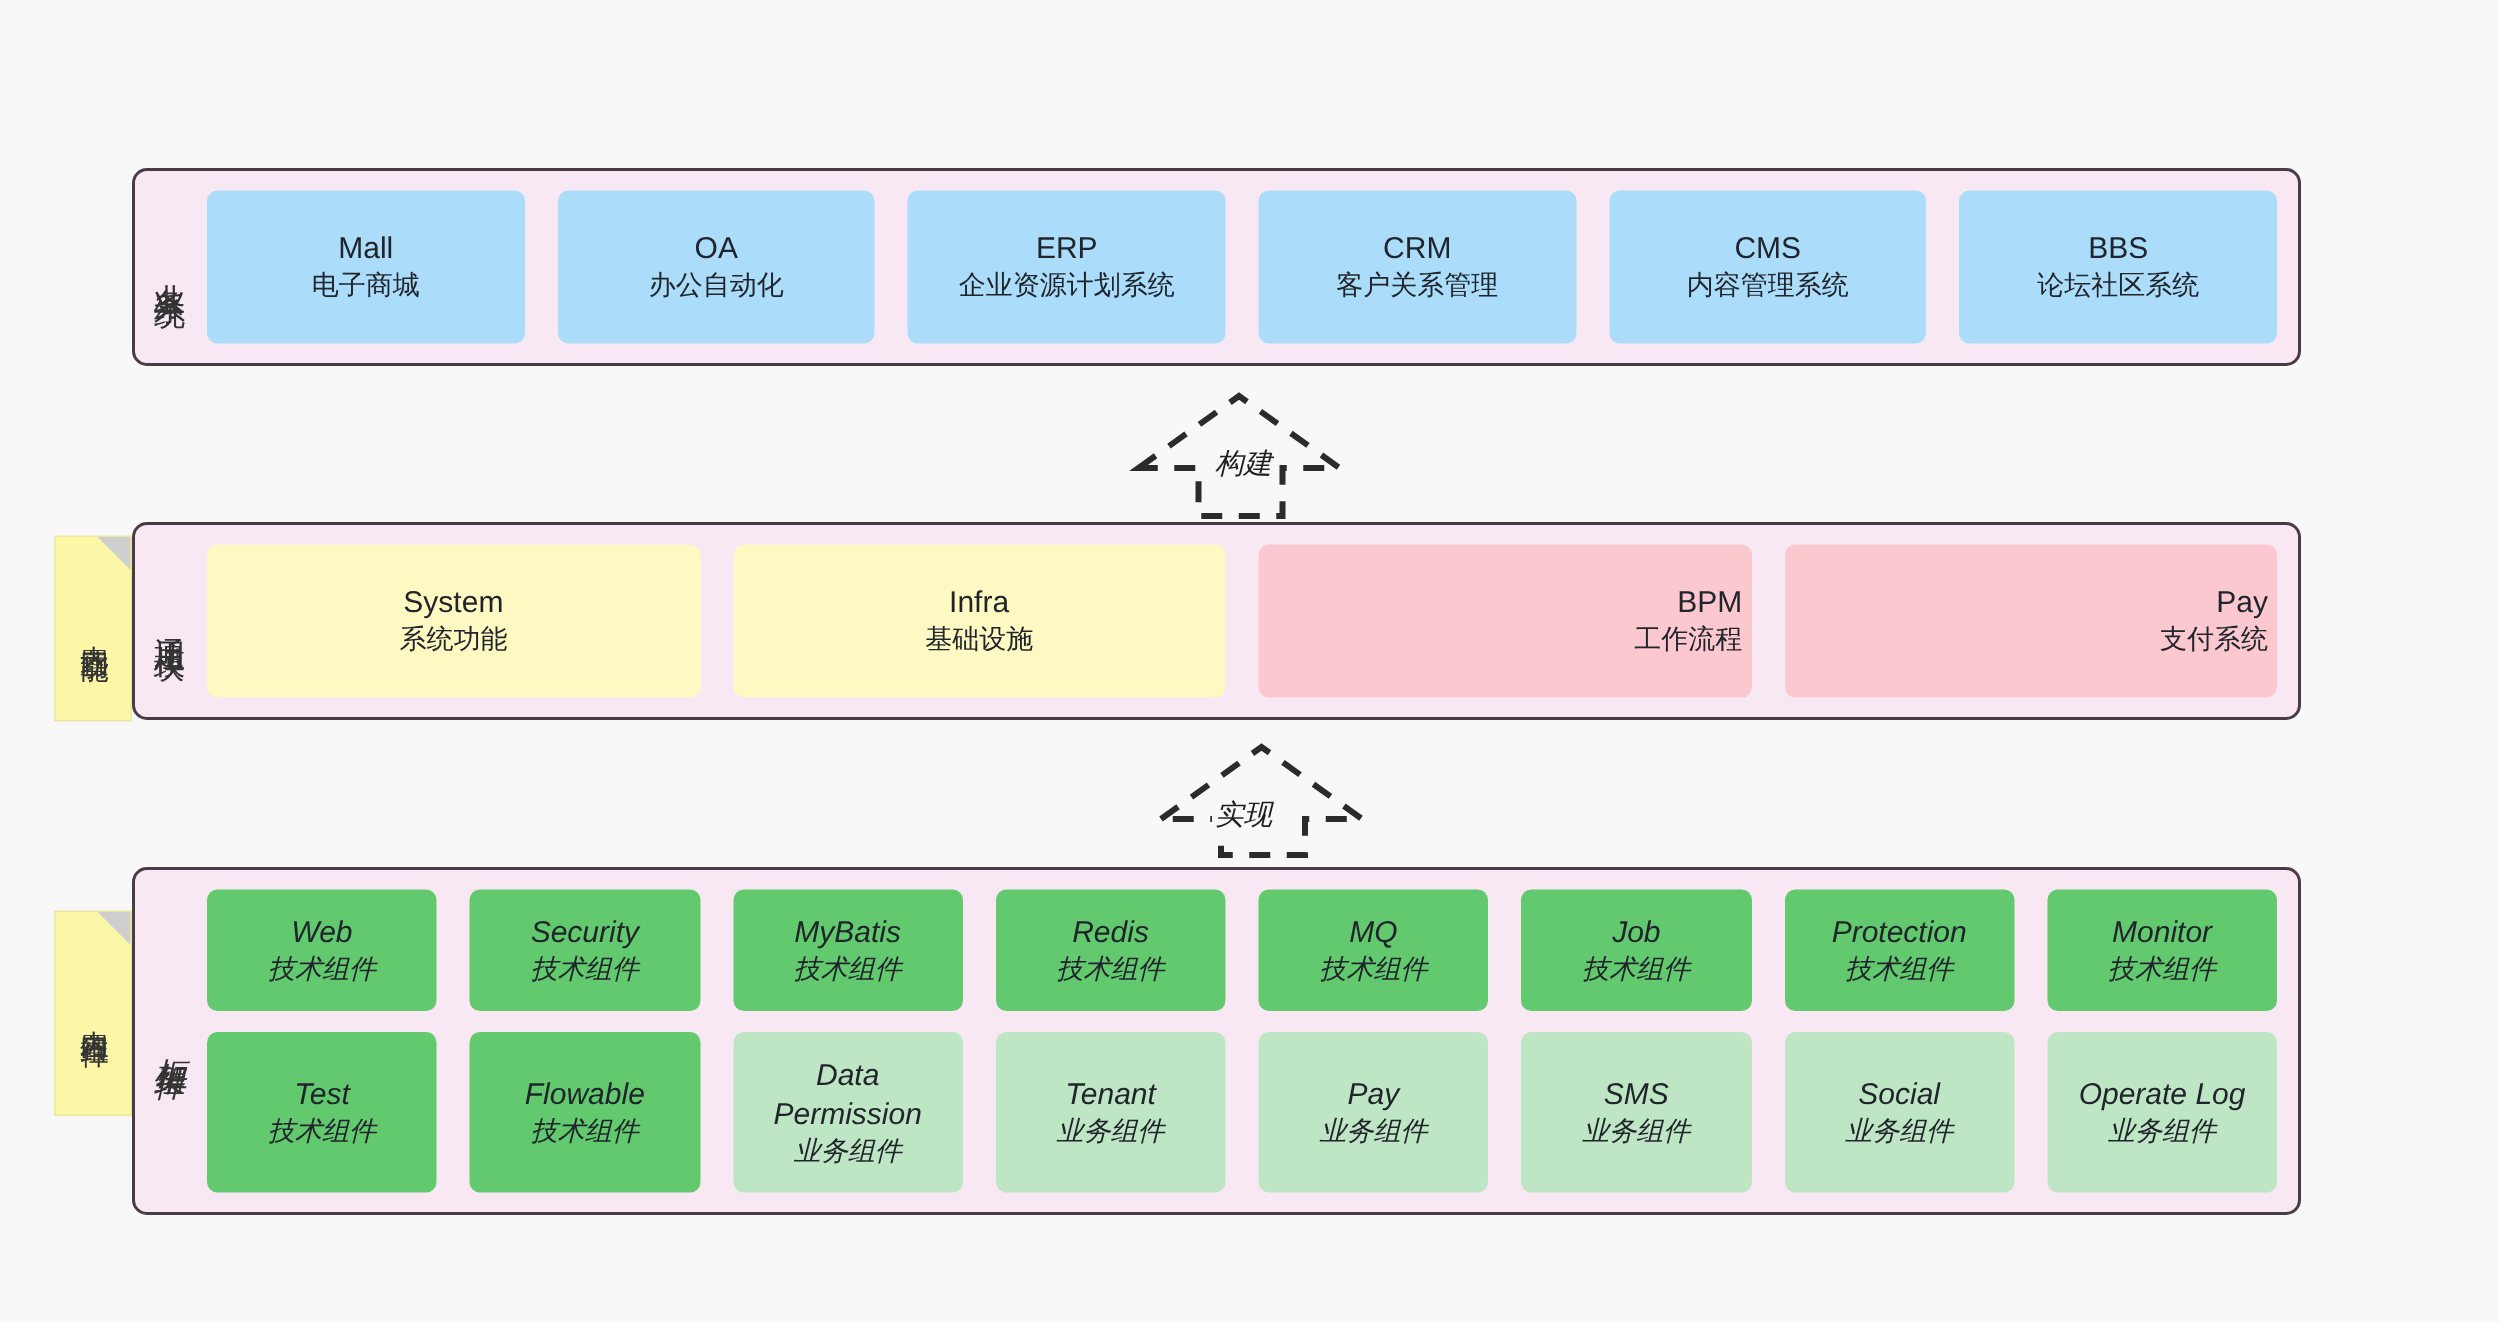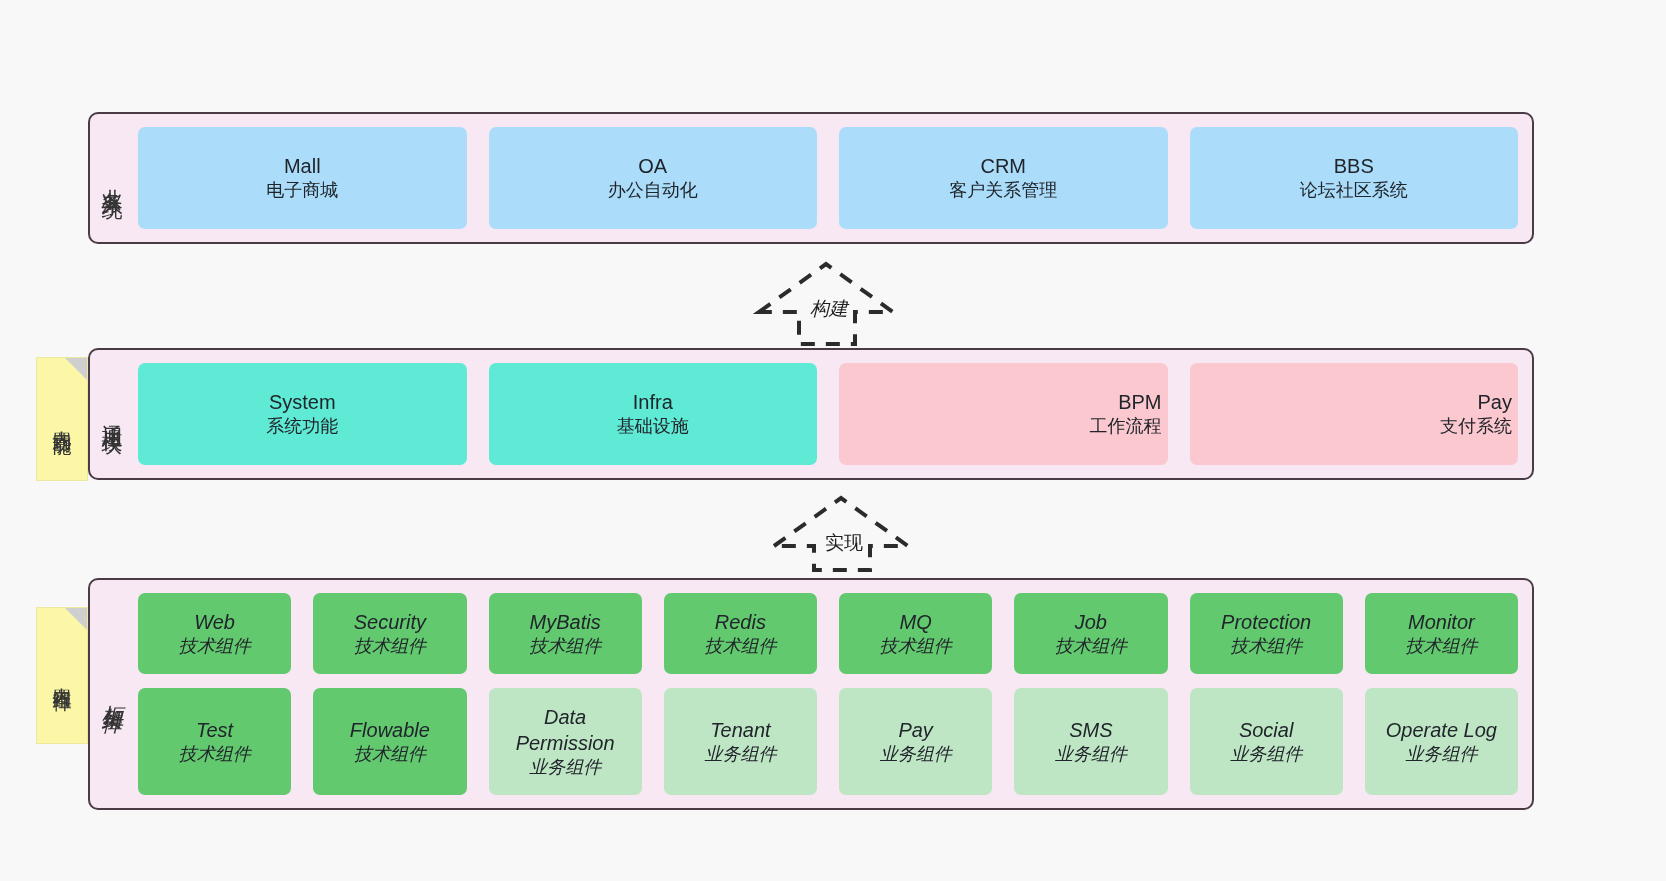--- a/index.html
+++ b/index.html
@@ -60,21 +60,21 @@
     text-align:center;
     line-height:1.30;
     box-sizing:border-box;
     padding:4px 6px;
   }
   .node .t1{font-size:20px;color:#20252b;}
   .node .t2{font-size:18px;color:#20252b;}
 
   
   .c-blue       {background:#abddfb;}
-  .c-red        {background:#5eead4;}
+  .c-red        {background:#fef9c3;}
   .c-pink       {background:#fbc8cf;align-items:flex-end;}
   .c-green      {background:#63c96f;}
   .c-lightgreen {background:#bfe6c4;}
 
   
   .note{
     position:absolute;
     background:#fbf7a6;
     box-sizing:border-box;
     display:flex;
@@ -118,22 +118,30 @@
       <div class="row">
         <div class="node c-blue">
           <span class="t1">Mall</span>
           <span class="t2">电子商城</span>
         </div>
         <div class="node c-blue">
           <span class="t1">OA</span>
           <span class="t2">办公自动化</span>
         </div>
         <div class="node c-blue">
+          <span class="t1">ERP</span>
+          <span class="t2">企业资源计划系统</span>
+        </div>
+        <div class="node c-blue">
           <span class="t1">CRM</span>
           <span class="t2">客户关系管理</span>
+        </div>
+        <div class="node c-blue">
+          <span class="t1">CMS</span>
+          <span class="t2">内容管理系统</span>
         </div>
         <div class="node c-blue">
           <span class="t1">BBS</span>
           <span class="t2">论坛社区系统</span>
         </div>
       </div>
     </div>
   </div>
 
   <div class="arrow" style="left:755px;top:258px;width:146px;height:88px;font-style:italic;">
@@ -169,21 +177,21 @@
           <span class="t2">支付系统</span>
         </div>
       </div>
     </div>
   </div>
 
   <div class="arrow" style="left:770px;top:492px;width:146px;height:80px;">
     <svg width="146" height="80" viewBox="0 0 146 80">
       <path d="M 4 54 L 71 6 L 138 54 L 100 54 L 100 78 L 44 78 L 44 54 Z" fill="none" stroke="#2b2b2b" stroke-width="4" stroke-dasharray="14,11" stroke-linejoin="miter" stroke-linecap="butt"></path>
     </svg>
-    <span class="arrow-label" style="left:53px;top:38px;">实现</span>
+    <span class="arrow-label" style="left:38px;top:38px;font-style:italic;">实现</span>
   </div>
 
   <div class="note" style="left:37px;top:608px;width:50px;height:135px;">
     <span class="fold"></span>
     <span>内置组件</span>
   </div>
 
   <div class="layer" style="left:88px;top:578px;width:1446px;height:232px;font-style:italic;">
     <div class="layer-title">框架组件</div>
     <div class="layer-body">

